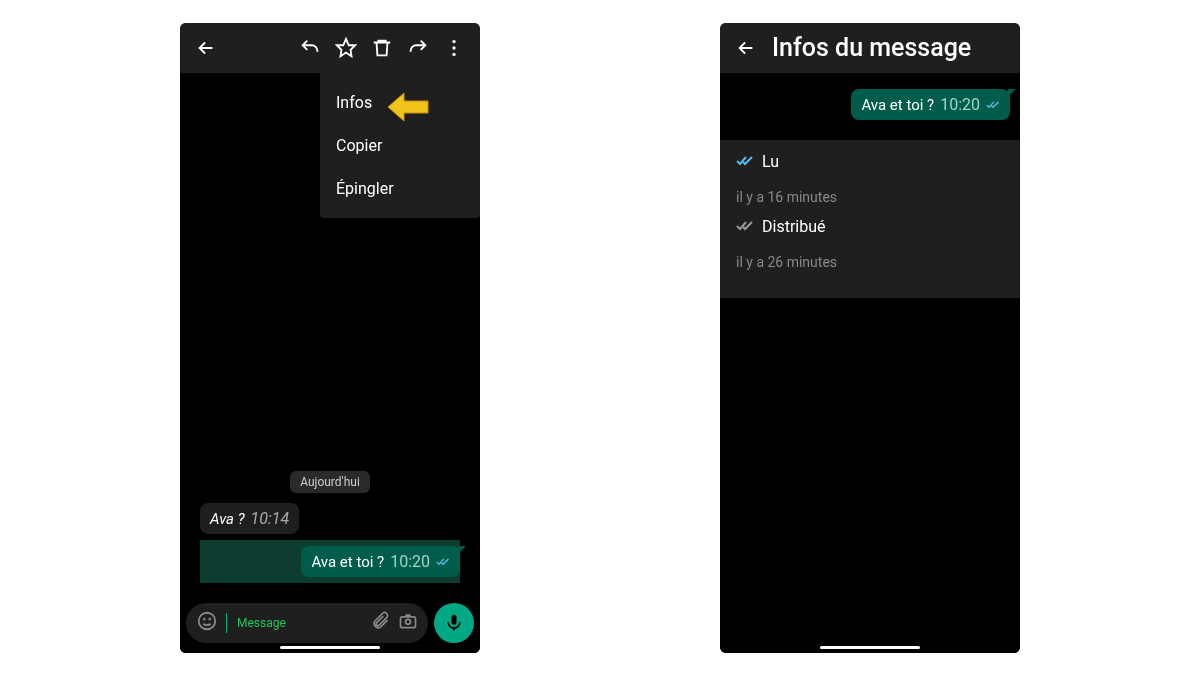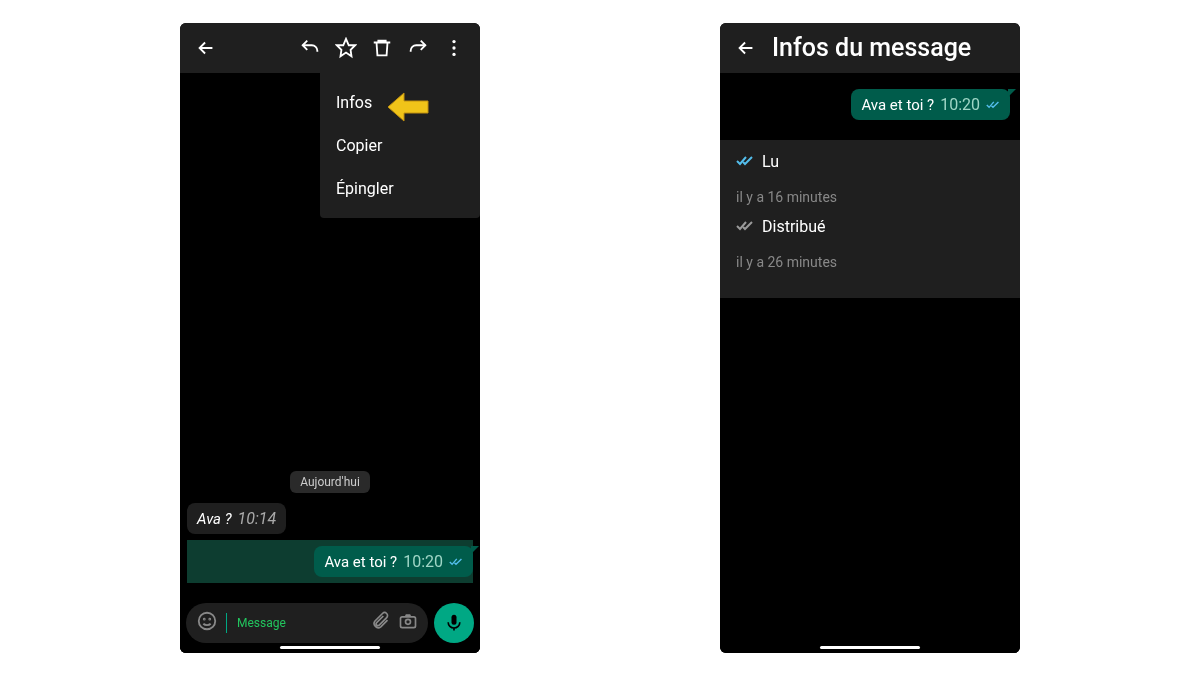--- a/index.html
+++ b/index.html
@@ -75,21 +75,21 @@
     position: absolute;
     top: 18px;
     right: 50px;
     z-index: 25;
   }
   .chat-content {
     flex: 1;
     display: flex;
     flex-direction: column;
     justify-content: flex-end;
-    padding: 0 7px 8px;
+    padding: 0 20px 8px;
     position: relative;
   }
   .date-pill {
     align-self: center;
     background: #2a2a2a;
     color: #ccc;
     font-size: 12px;
     padding: 4px 10px;
     border-radius: 6px;
     margin-bottom: 10px;

